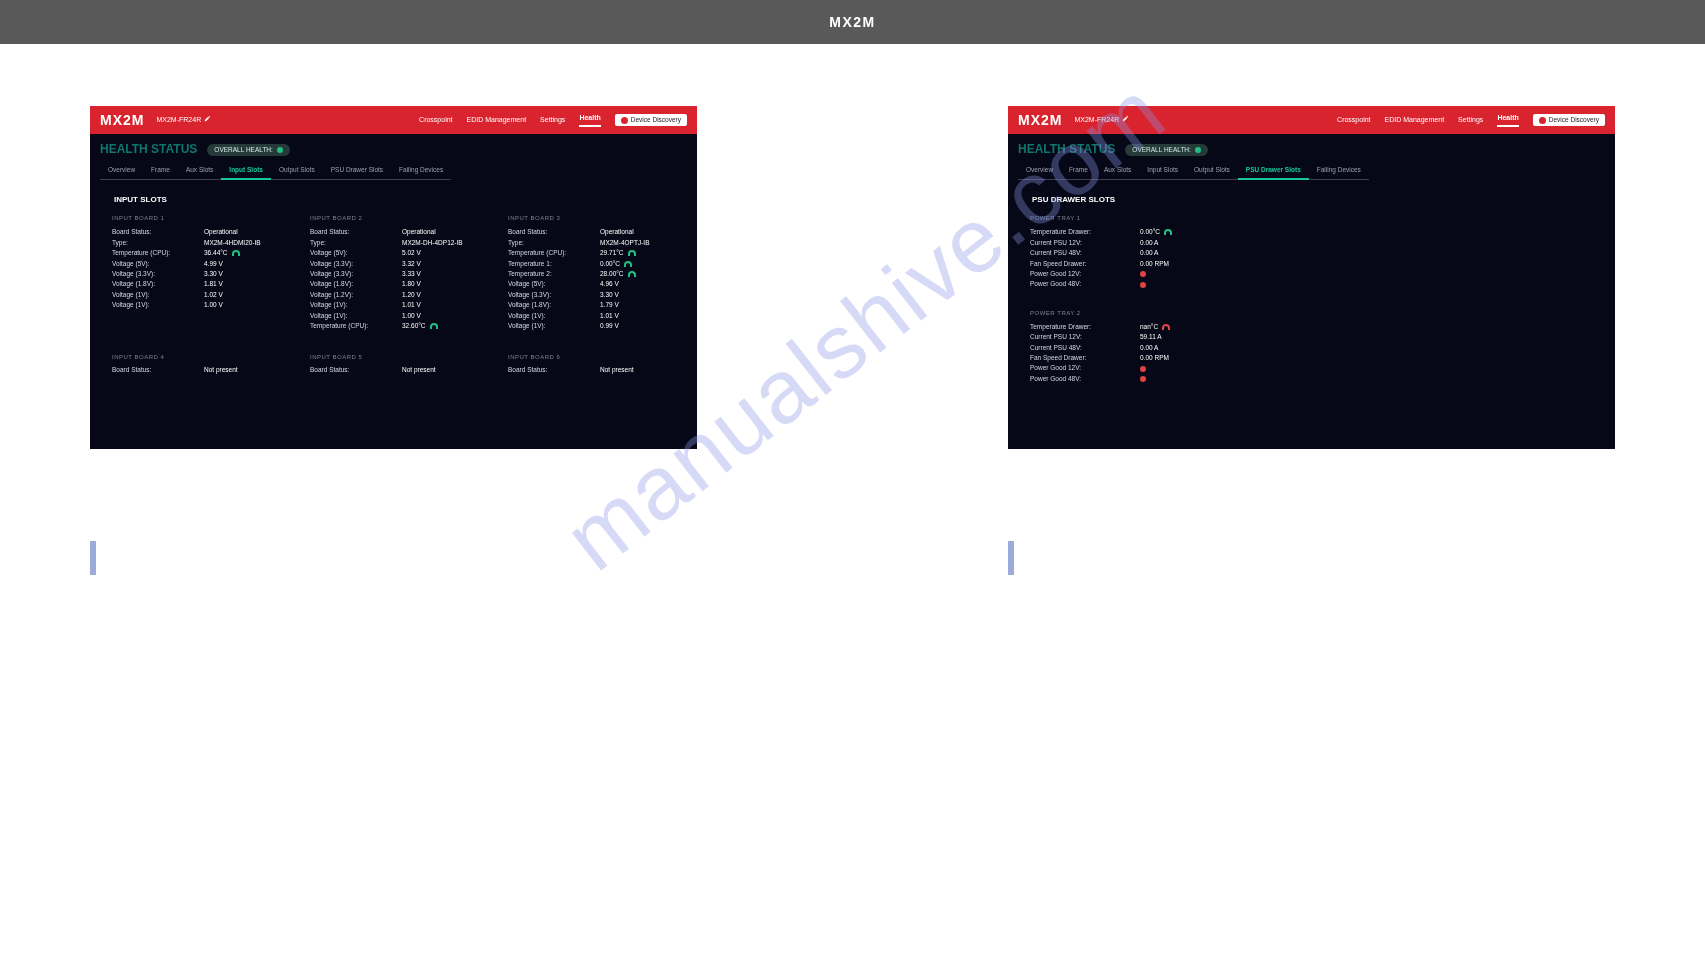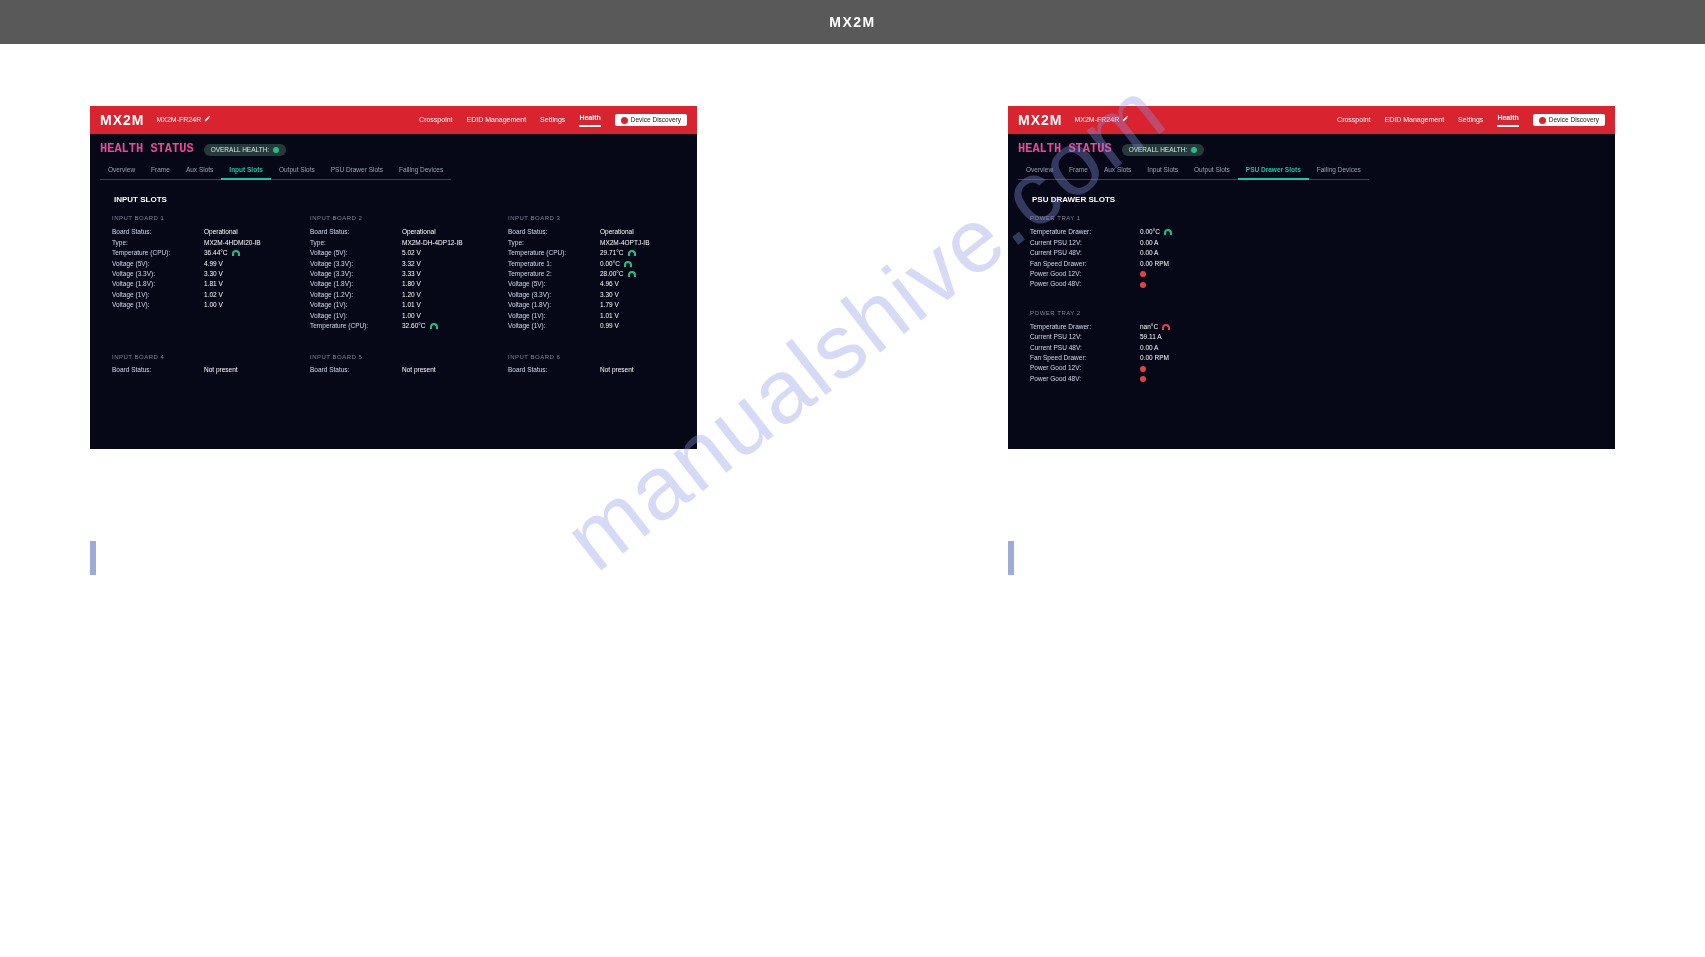--- a/index.html
+++ b/index.html
@@ -58,21 +58,21 @@
   .p-nav a.active { padding-bottom:3px; border-bottom:2px solid #fff; font-weight:bold; }
   .dd-btn {
     background:#fff; color:#222; border-radius:2px;
     padding:2px 6px; font-size:6.5px; display:flex; align-items:center; gap:3px;
   }
   .dd-btn .dot { width:7px; height:7px; border-radius:50%; background:#d9242f; display:inline-block; }
   .p-sub {
     display:flex; align-items:center; gap:10px;
     padding: 8px 10px 4px 10px;
   }
-  .p-title { color:#ec4899; font-weight:bold; font-size:12px;font-family:Liberation Mono, monospace; }
+  .p-title { color:#0f766e; font-weight:bold; font-size:12px; }
   .health-pill {
     background:#263a3a; color:#cfece4; font-size:6.5px;
     padding:2px 7px; border-radius:9px; display:flex; align-items:center; gap:4px;
   }
   .hp-dot { width:6px; height:6px; border-radius:50%; background:#1fbf83; display:inline-block; }
   .p-tabs {
     display:flex; gap:0; padding:0 10px;
     border-bottom:1px solid transparent;
   }
   .p-tabs .tab {

